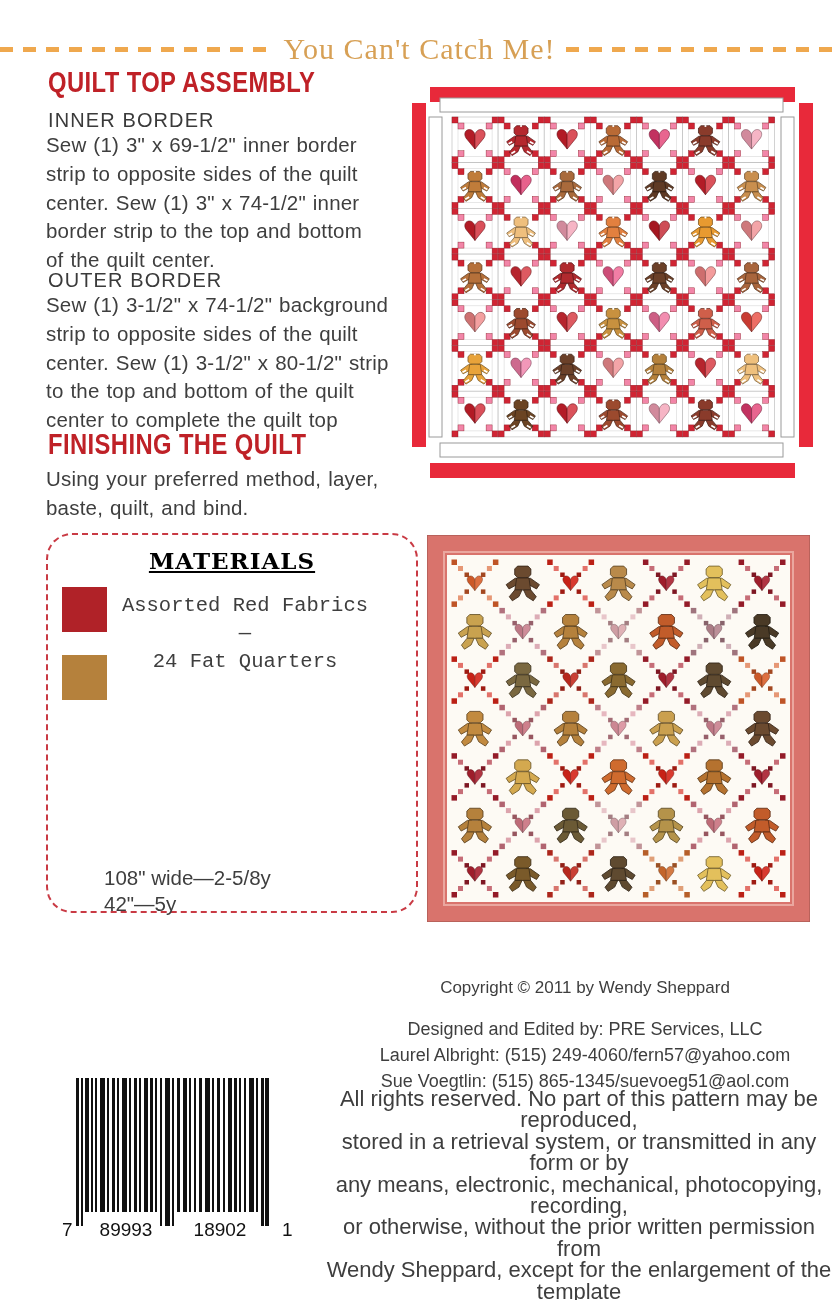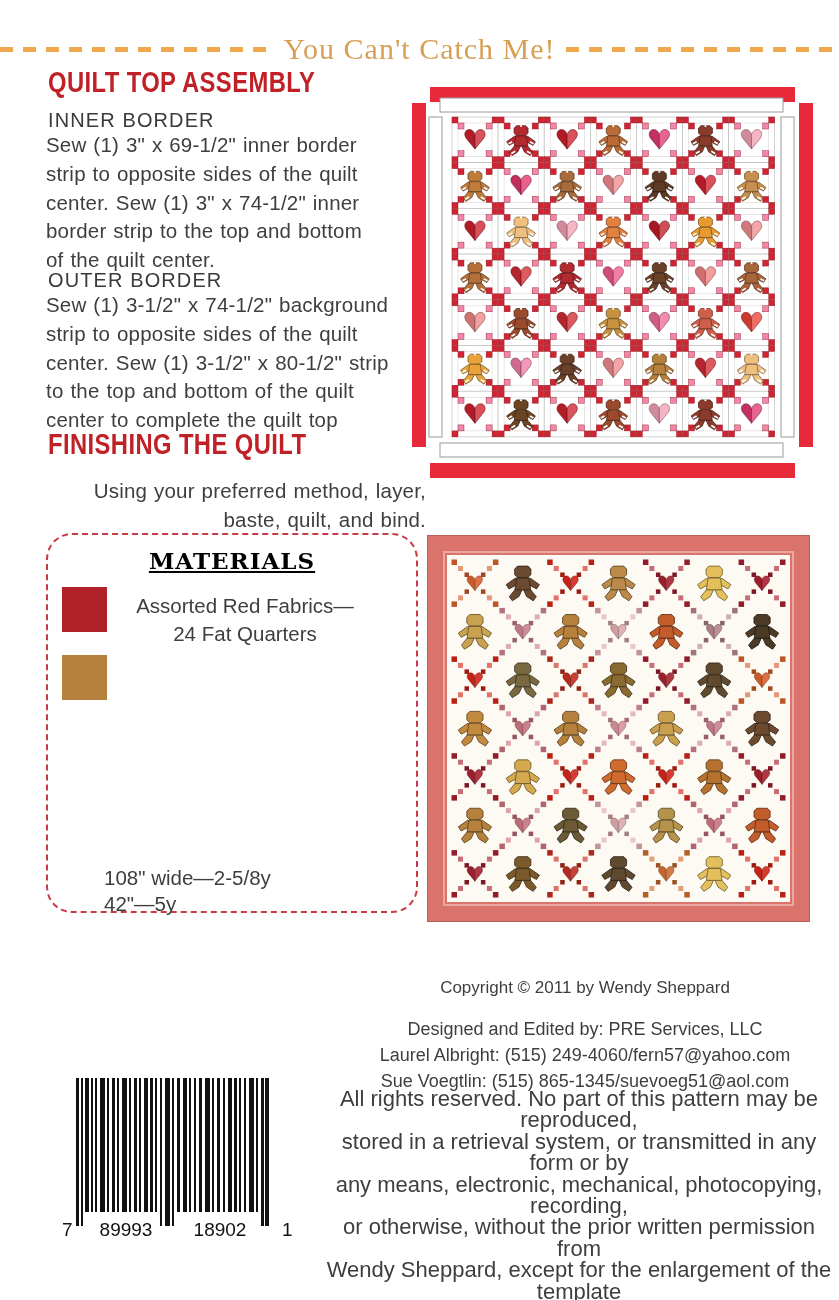--- a/index.html
+++ b/index.html
@@ -54,27 +54,27 @@
 of the quilt center.</div>
 
 <div class="abs h-sub" style="left:48px;top:268px;">OUTER BORDER</div>
 <div class="abs body-txt ml" style="left:46px;top:291px;width:390px;">Sew (1) 3-1/2" x 74-1/2" background
 strip to opposite sides of the quilt
 center. Sew (1) 3-1/2" x 80-1/2" strip
 to the top and bottom of the quilt
 center to complete the quilt top</div>
 
 <div class="abs h-red" style="left:48px;top:428px;">FINISHING THE QUILT</div>
-<div class="abs body-txt ml" style="left:46px;top:477px;width:380px;text-align:right;">Using your preferred method, layer,
+<div class="abs body-txt ml" style="left:46px;top:465px;width:380px;">Using your preferred method, layer,
 baste, quilt, and bind.</div>
 
 <div class="abs mat-box">
   <div class="abs mat-title">MATERIALS</div>
   <div class="abs swatch" style="top: 52px; background: rgb(176, 34, 40);"></div>
-  <div class="abs mat-label ml" style="top:57px;">Assorted Red Fabrics—
+  <div class="abs mat-label ml" style="top:57px;font-family:Liberation Mono, monospace;">Assorted Red Fabrics—
 24 Fat Quarters</div>
   <div class="abs swatch" style="top: 120px; background: rgb(181, 129, 60);"></div>
   <div class="abs mat-backing ml">108" wide—2-5/8y
 42"—5y</div>
 </div>
 
 <div class="abs quilt-diagram"><svg width="415" height="395" viewBox="0 0 415 395">
       <rect x="25" y="2" width="365" height="15" fill="#e8293a"></rect>
       <rect x="25" y="378" width="365" height="15" fill="#e8293a"></rect>
       <rect x="7" y="18" width="14" height="344" fill="#e8293a"></rect>

